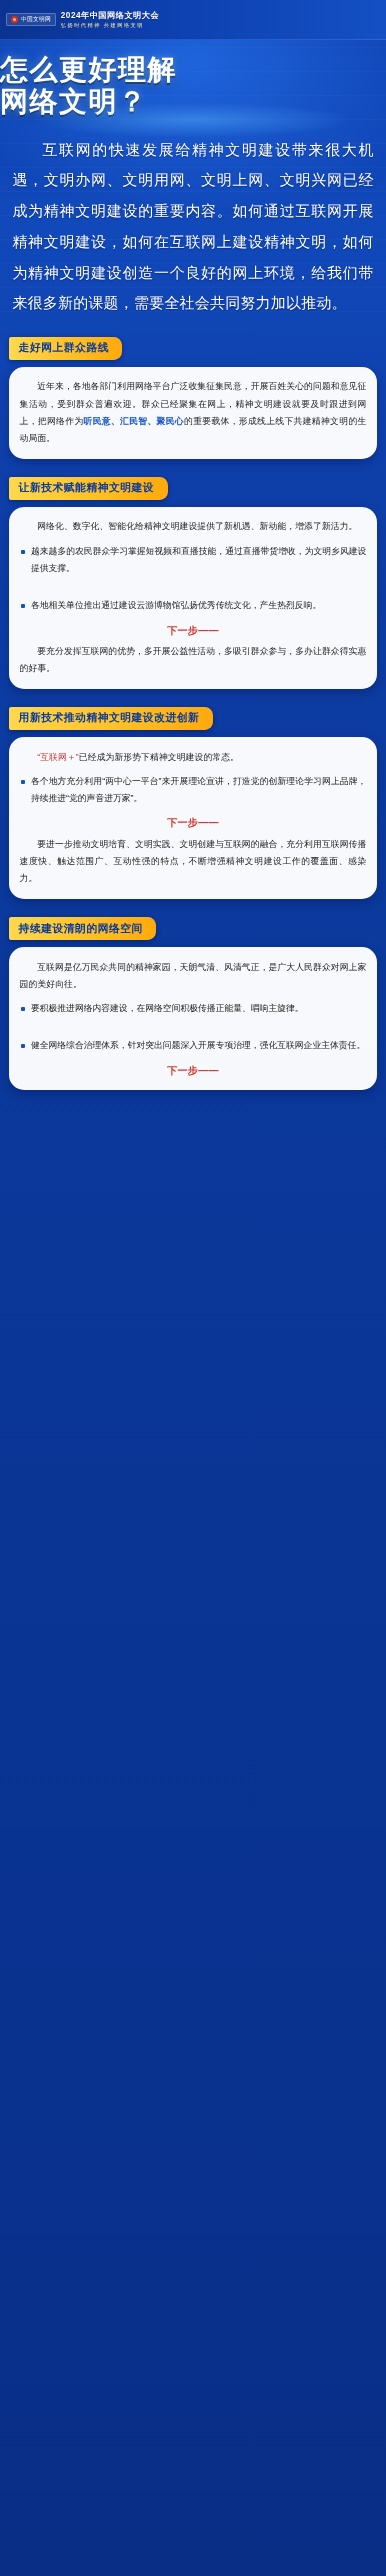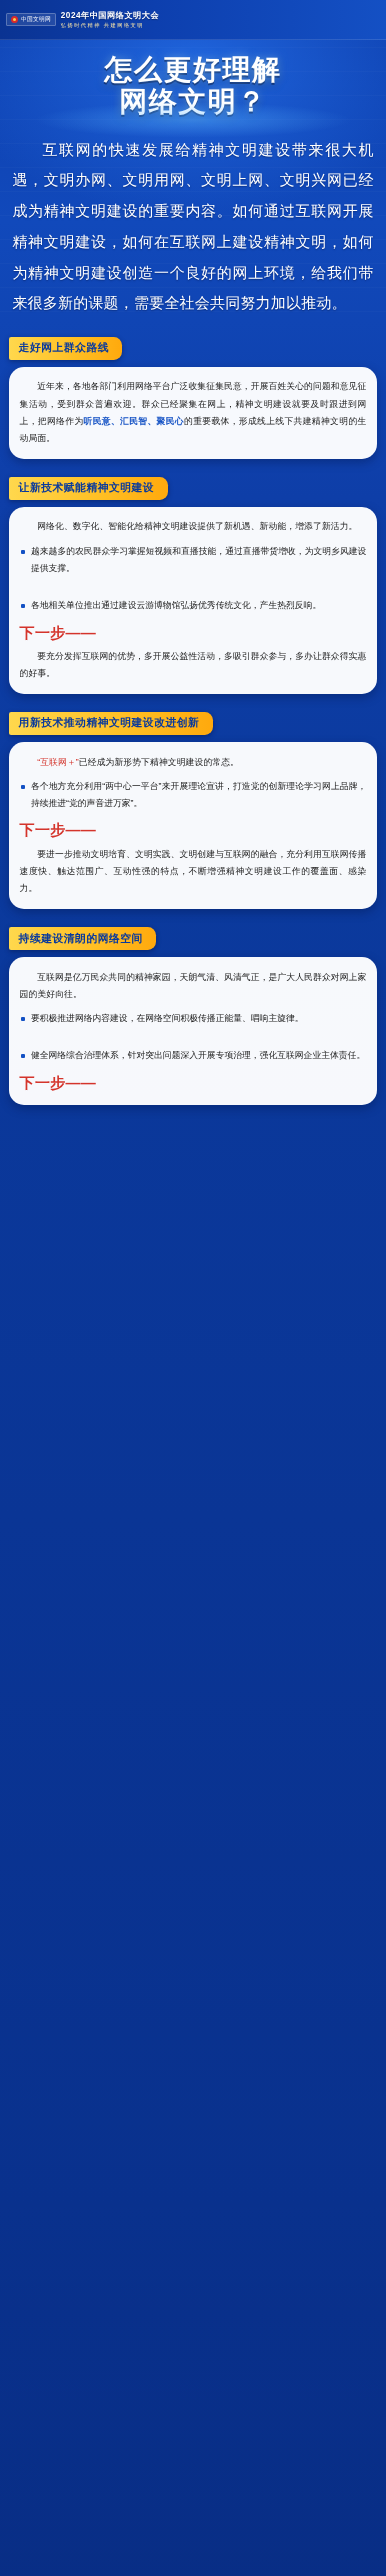--- a/index.html
+++ b/index.html
@@ -85,21 +85,20 @@
     font-size: 5.2px;
     letter-spacing: 1.5px;
     margin-top: 1px;
   }
 
   
   .hero {
     position: relative;
     z-index: 3;
     padding: 14.4px 0 3.1px;
-    text-align: center;
   }
   .hero h1 {
     font-family: "DejaVu Sans", sans-serif;
     color: #ffffff;
     font-size: 28px;
     line-height: 1.14;
     font-weight: bold;
     letter-spacing: 1.5px;
     text-shadow:
       0 0 9.3px rgba(120,190,255,0.75),
@@ -197,23 +196,24 @@
     position: absolute;
     left: 1px; top: 6.7px;
     width: 4.1px; height: 4.1px;
     background: #1351c4;
     border-radius: 1px;
   }
 
   .nextstep {
     margin-top: 9.3px;
     color: #d4342b;
-    font-size: 15px;
+    font-size: 10px;
     font-weight: bold;
     letter-spacing: 0.3px;
+    text-align: center;
   }
 
   .spacer-bottom { height: 20.6px; }
 </style>
 </head>
 <body>
 
 <div class="page">
 
   <div class="topbar">

